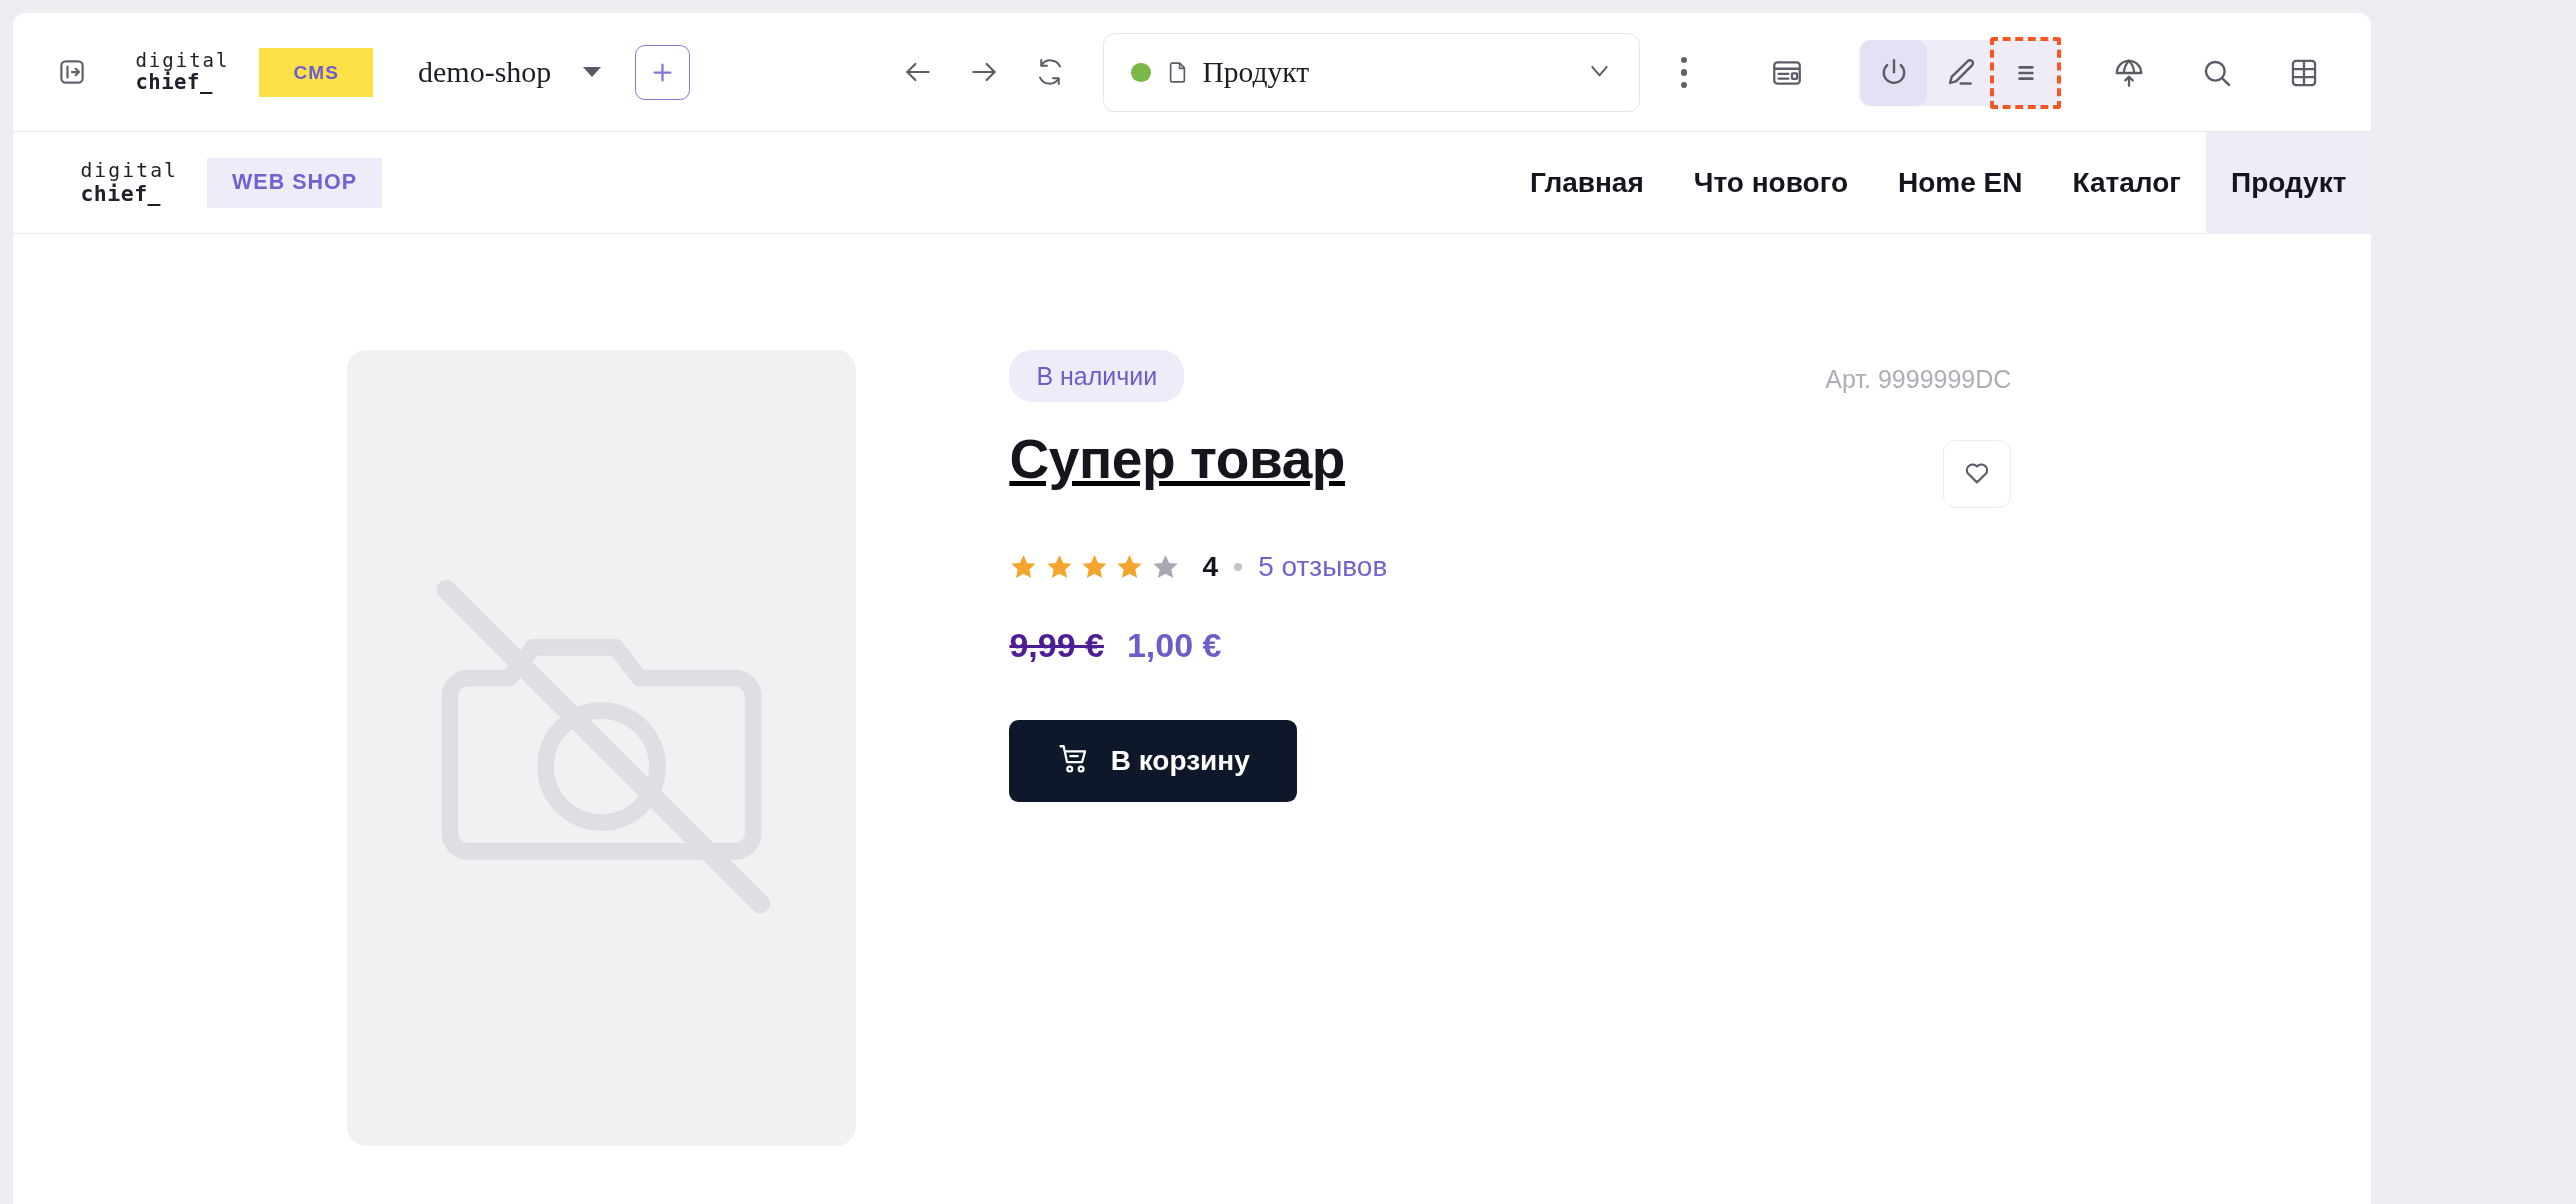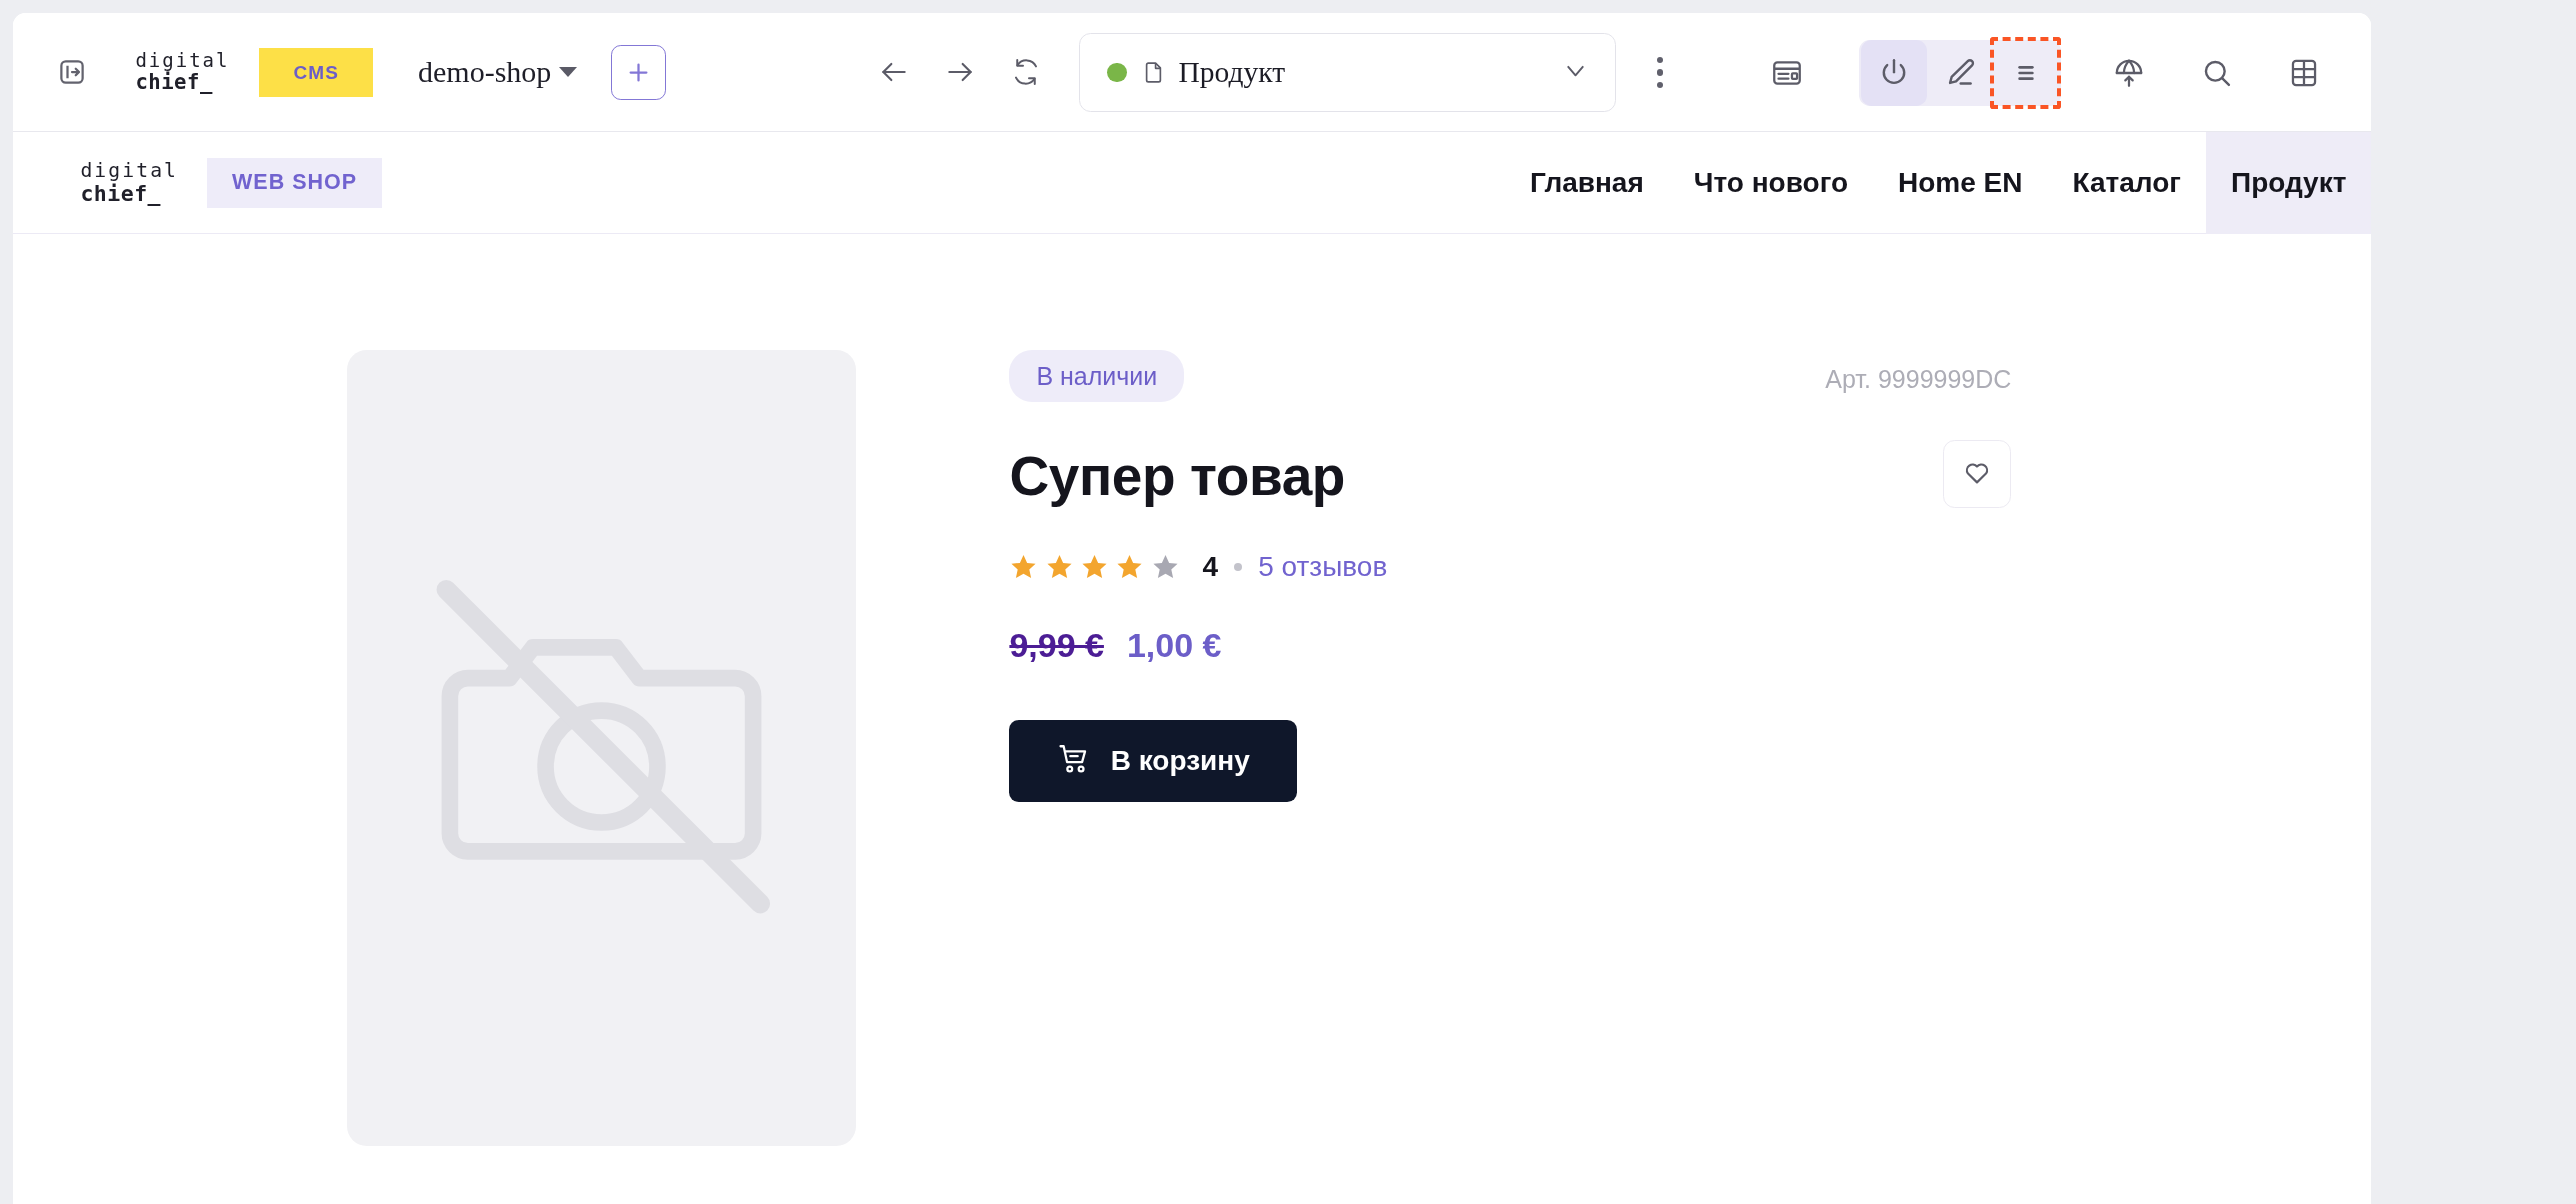--- a/index.html
+++ b/index.html
@@ -50,21 +50,21 @@
     background: #fde047;
     color: #6c5ec8;
     font-size: 19px;
     font-weight: bold;
     letter-spacing: 1.1px;
     padding: 15px 34px;
     line-height: 1;
   }
   .shop-select {
     margin-left: 45px;
-    display: flex; align-items: center; gap: 8px;
+    display: flex; align-items: center; gap: 32px;
     font-family: "Liberation Serif", serif;
     font-size: 30px;
     color: #1e1e28;
     cursor: pointer;
     white-space: nowrap;
   }
   .caret-down {
     width: 0; height: 0;
     border-left: 9.8px solid transparent;
     border-right: 9.8px solid transparent;
@@ -241,23 +241,24 @@
     display: inline-block;
     white-space: nowrap;
   }
   .sku {
     font-size: 25px;
     color: #adadb6;
     padding-top: 14.3px;
     white-space: nowrap;
   }
   .title-row {
-    display: flex; align-items: flex-end; justify-content: space-between;
+    display: flex; align-items: flex-start; justify-content: space-between;
     width: 1002px;
     margin-top: 25px;
+    text-decoration: underline;
   }
   .prod-title {
     font-size: 55px;
     font-weight: bold;
     color: #15151d;
     letter-spacing: -0.4px;
     white-space: nowrap;
   }
   .fav-btn {
     width: 68px; height: 68px;

